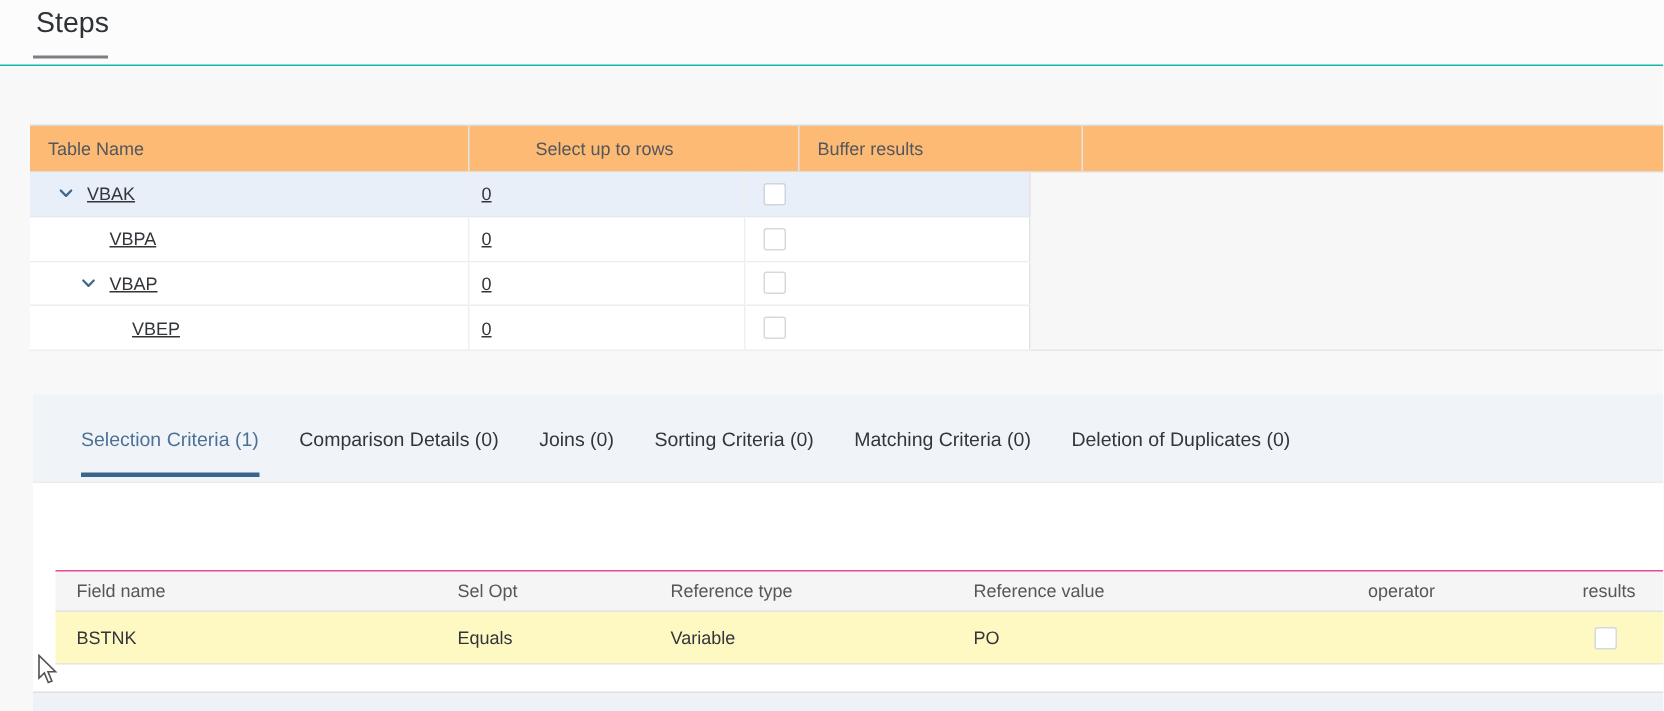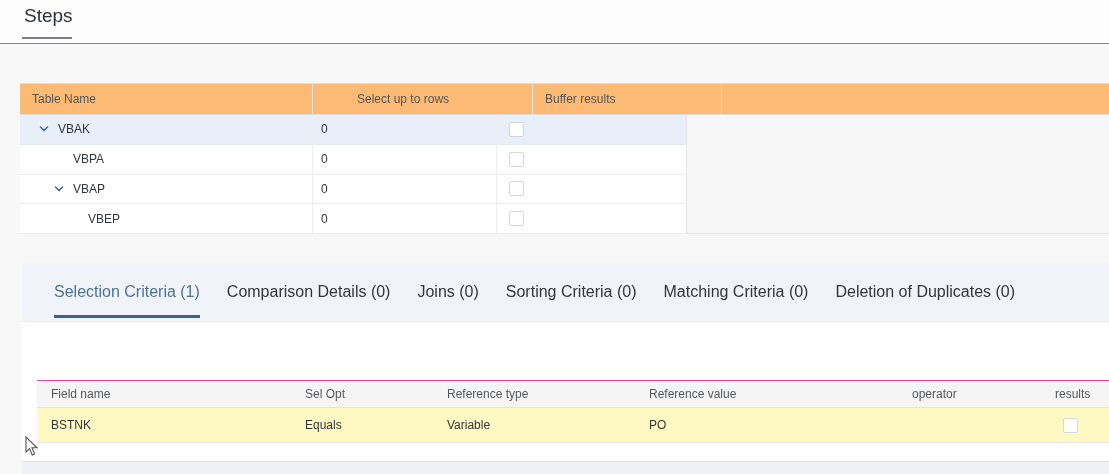--- a/index.html
+++ b/index.html
@@ -23,36 +23,36 @@
   .tt-header { display:flex; height:31px; background:#fdba74; border-bottom:1px solid #dcdcdc; }
   .tt-hcell { line-height:30px; color:#53575b; overflow:hidden; white-space:nowrap; }
   .tt-hc1 { width:293px; padding-left:12px; border-right:1px solid #e3e3e3; }
   .tt-hc2 { width:184px; padding-left:8px;  border-right:1px solid #e3e3e3;margin-left:36px; }
   .tt-hc3 { width:189px; padding-left:12px; border-right:1px solid #e3e3e3; }
   .tt-hc4 { flex:1; }
   .tt-body { position:relative; height:119px; background:#f7f7f7; border-bottom:1px solid #e5e5e5; }
   .tt-row { display:flex; width:667px; height:29.75px; background:#fff;
     border-bottom:1px solid #ededed; cursor:pointer; }
   .tt-row.selected { background:var(--selected-row-bg,#e8eff8); border-bottom-color:#e2e9f2; }
-  .tt-cell { display:flex; align-items:center; overflow:hidden; white-space:nowrap; }
+  .tt-cell { display:flex; align-items:center; overflow:hidden; white-space:nowrap;text-decoration:underline; }
   .tt-c1 { width:293px; border-right:1px solid #efefef; }
   .tt-c2 { width:184px; border-right:1px solid #efefef; padding-left:8px; }
   .tt-c3 { width:190px; border-right:1px solid #e3e3e3; padding-left:12px; }
   .chev { width:20px; height:14px; display:inline-flex; align-items:center; flex:none; color:#3f6a8d; }
   .chev.hidden { visibility:hidden; }
   .tt-name { color:#32363a; }
   .checkbox { width:15px; height:15px; border:1px solid #d6d9dc; border-radius:2px;
     background:#fff; display:inline-block; flex:none; }
   .tt-row.selected .checkbox { border-color:#ccd6e0; }
 
   
   .tabbar { position:absolute; left:22px; top:263px; width:1087px; height:59px;
     background:#f0f4f8; border-bottom:1px solid #ebebeb;
     display:flex; align-items:stretch; padding-left:32px; gap:27px; }
-  .tab { position:relative; display:flex; align-items:center; font-size:16px;
+  .tab { position:relative; display:flex; align-items:center; font-size:13px;
     color:#32363a; cursor:pointer; white-space:nowrap; }
   .tab.active { color:var(--active-tab-text,#4c7196); }
   .tab.active::after { content:""; position:absolute; left:0; right:0; bottom:3px;
     height:3px; background:var(--accent,#3a648c); }
 
   
   .tab-content { position:absolute; left:22px; top:322px; width:1087px; height:139px; background:#fff; }
 
   
   .crit-table { position:absolute; left:37px; top:380px; width:1072px; }

